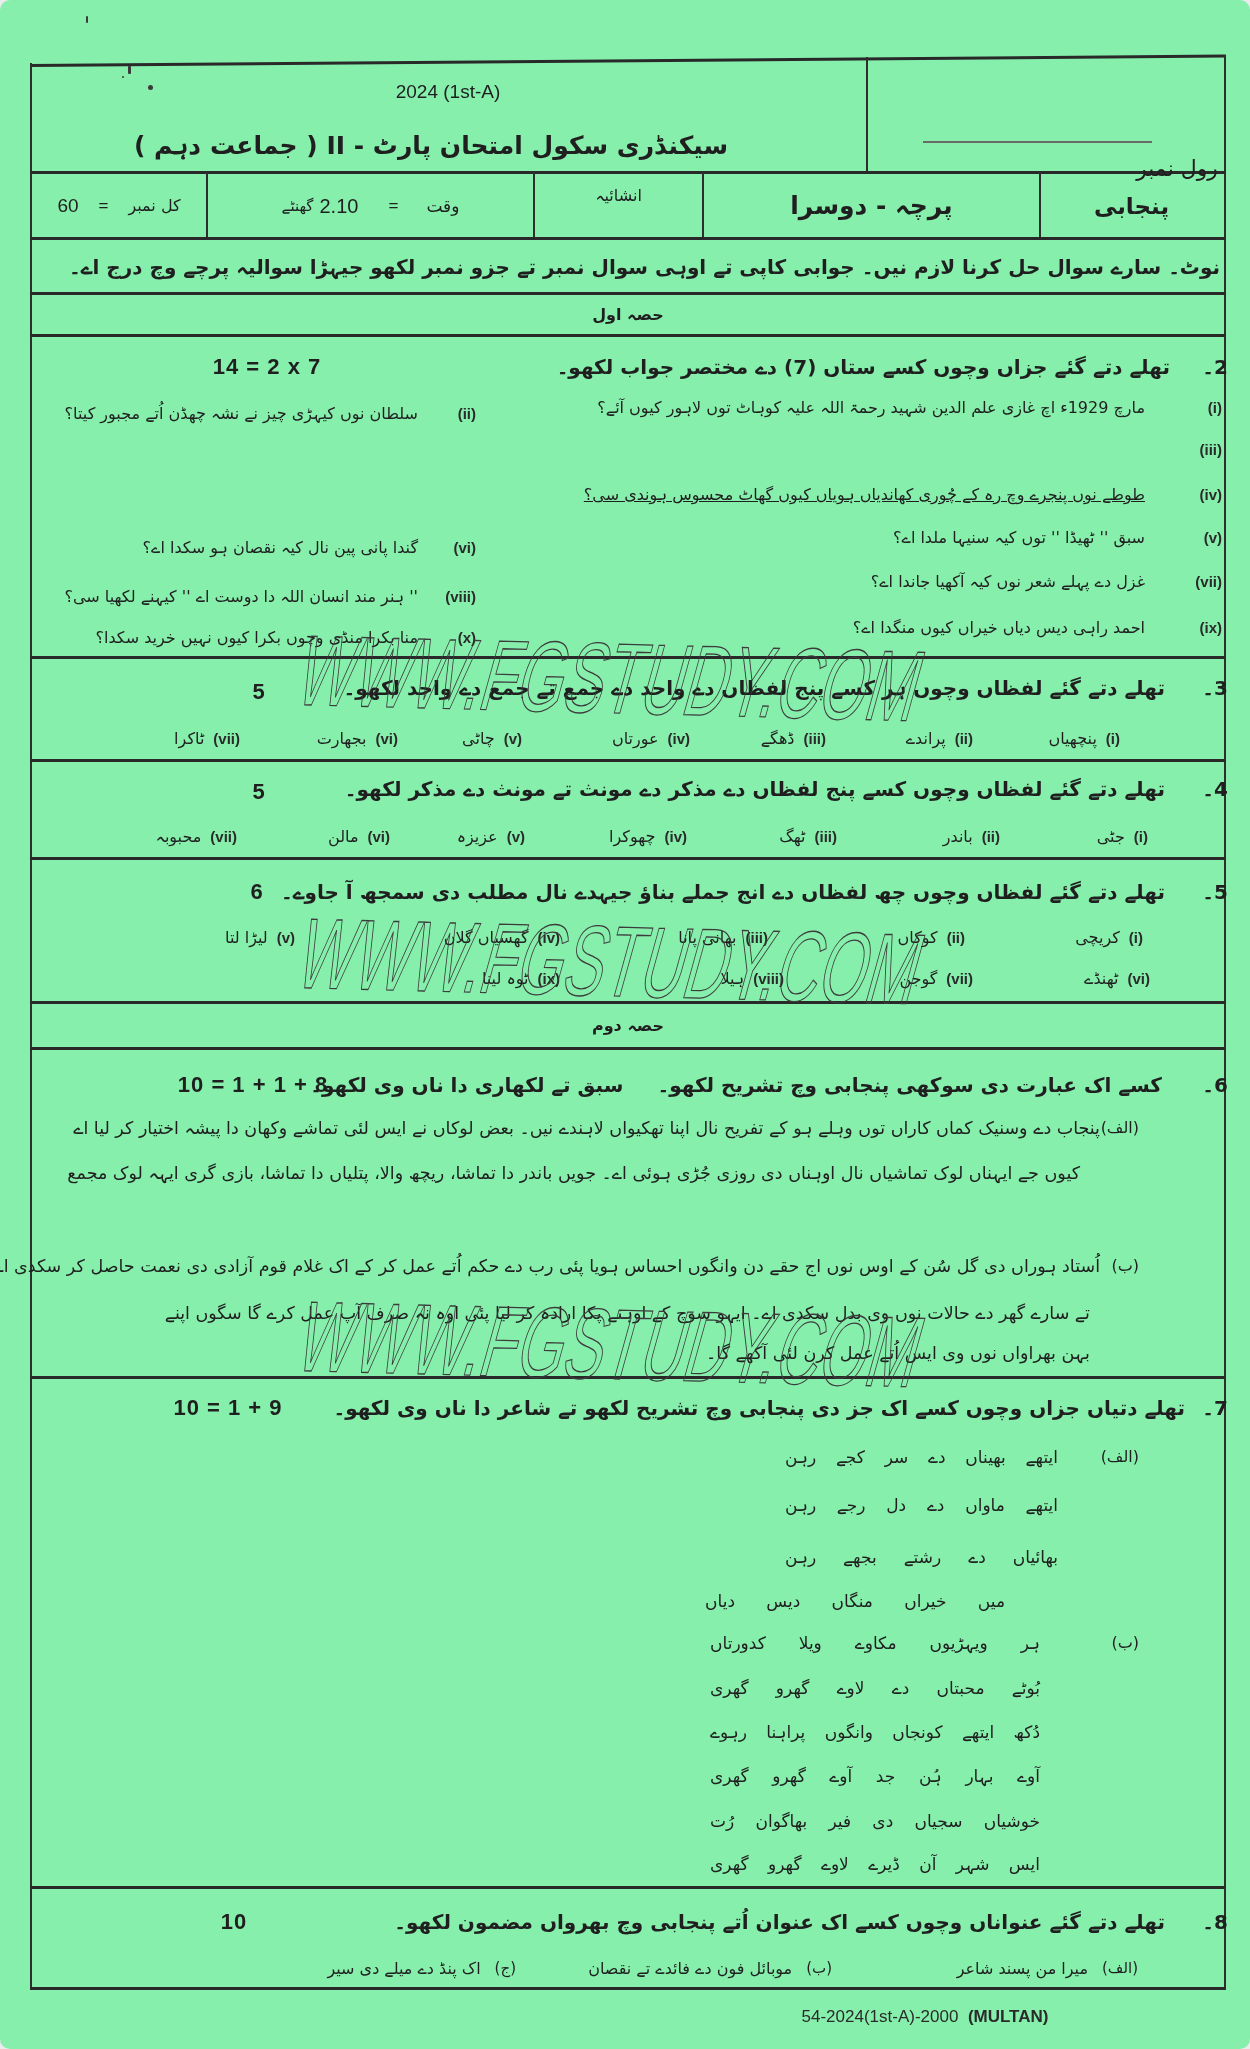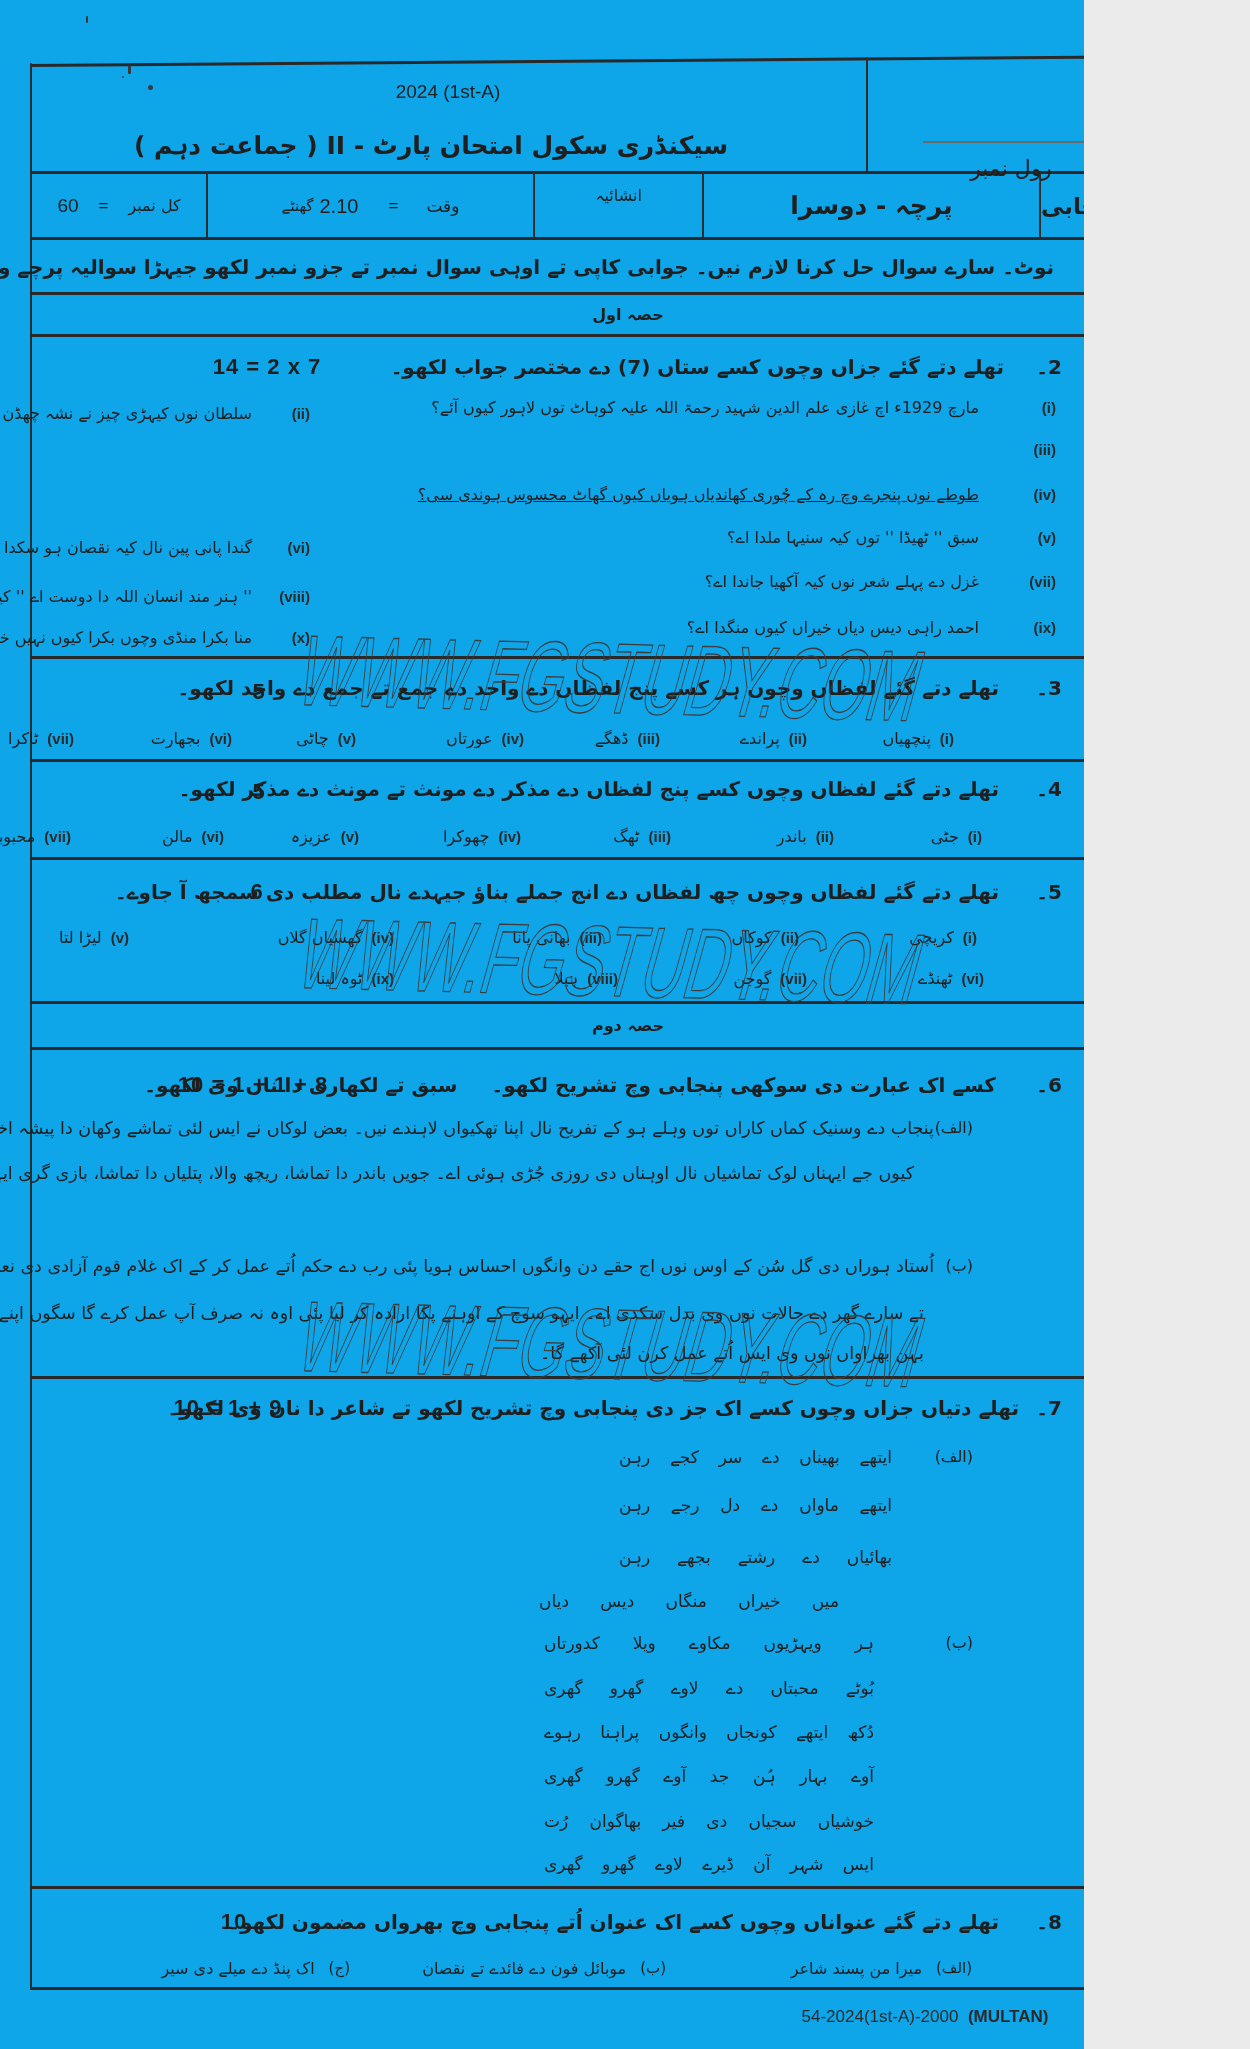--- a/index.html
+++ b/index.html
@@ -1,16 +1,16 @@
 <!DOCTYPE html>
 <html><head>
 <meta charset="utf-8">
 <style>
   html, body { margin:0; padding:0; background:#ebebeb; }
-  .page { position:relative; width:1084px; height:2049px; background:#0ea5e9; overflow:hidden; color:#1f1f1f; }
+  .page { position:relative; width:1250px; height:2049px; background:#86efac; overflow:hidden; color:#1f1f1f;border-radius:10px; }
   .hl { position:absolute; height:3px; background:#292929; }
   .vl { position:absolute; width:2px; background:#2e2e2e; }
   .speck { position:absolute; background:#3a3a3a; border-radius:50%; }
   .u { position:absolute; font-family:"DejaVu Sans", sans-serif; direction:rtl; white-space:nowrap; line-height:24px; }
   .l { position:absolute; font-family:"Liberation Sans", sans-serif; direction:ltr; white-space:nowrap; line-height:24px; }
   .b { font-weight:bold; }
   .num { font-family:"Liberation Sans", sans-serif; font-weight:bold; font-size:15px; direction:ltr; unicode-bidi:isolate; color:#2a2a2a; }
   .qn { font-family:"DejaVu Sans", sans-serif; font-weight:bold; font-size:20px; line-height:28px; }
   .prompt { font-weight:bold; font-size:20px; line-height:28px; }
   .item { font-size:16px; }
@@ -69,21 +69,21 @@
     <span class="l" style="position:static;font-size:17px;margin-left:30px;">=</span>
     <span class="l" style="position:static;font-size:20px;margin-left:6px;">2.10</span>
     <span class="u" style="position:static;font-size:15px;">گھنٹے</span>
   </div>
   <div class="cell" style="left:535px;width:167px;align-items:flex-start;padding-top:10px;height:54px;">
     <span class="u" style="position:static;font-size:16px;">انشائیہ</span>
   </div>
   <div class="cell" style="left:704px;width:335px;">
     <span class="u b" style="position:static;font-size:25px;line-height:32px;">پرچہ - دوسرا</span>
   </div>
-  <div class="cell" style="left:1041px;width:183px;justify-content:flex-end;padding-right:2px;box-sizing:border-box;">
+  <div class="cell" style="left:1041px;width:183px;justify-content:center;padding-right:2px;box-sizing:border-box;">
     <span class="u b" style="position:static;font-size:23px;line-height:32px;">پنجابی</span>
   </div>
 
   <div class="u b" style="right:30px;top:253px;font-size:20px;line-height:28px;">نوٹ۔ سارے سوال حل کرنا لازم نیں۔ جوابی کاپی تے اوہی سوال نمبر تے جزو نمبر لکھو جیہڑا سوالیہ پرچے وچ درج اے۔</div>
   <div class="u b" style="left:30px;width:1196px;text-align:center;top:303px;font-size:16px;">حصہ اول</div>
 
   <div class="u qn" style="right:22px;top:353px;">2۔</div>
   <div class="u prompt" style="right:80px;top:353px;">تھلے دتے گئے جزاں وچوں کسے ستاں (7) دے مختصر جواب لکھو۔</div>
   <div class="marks" style="left:157px;top:353px;">14 = 2 x 7</div>
 

